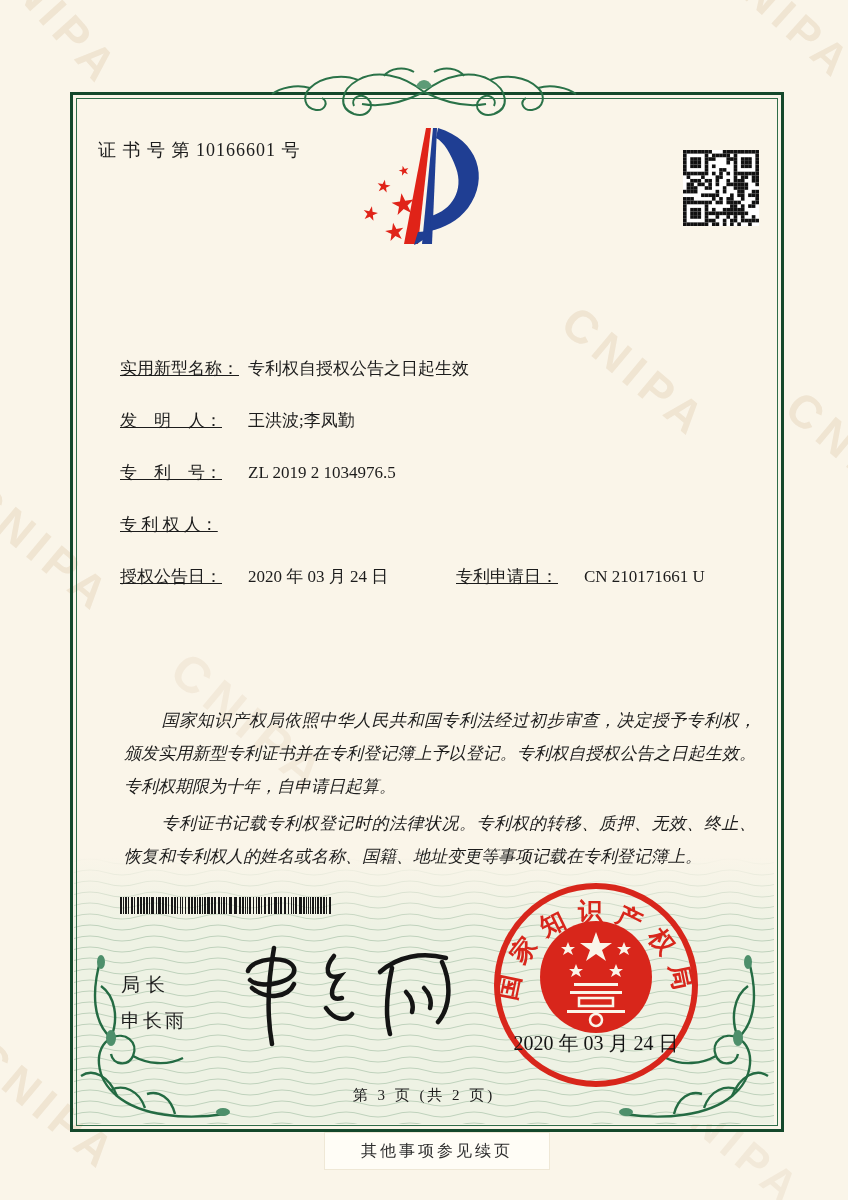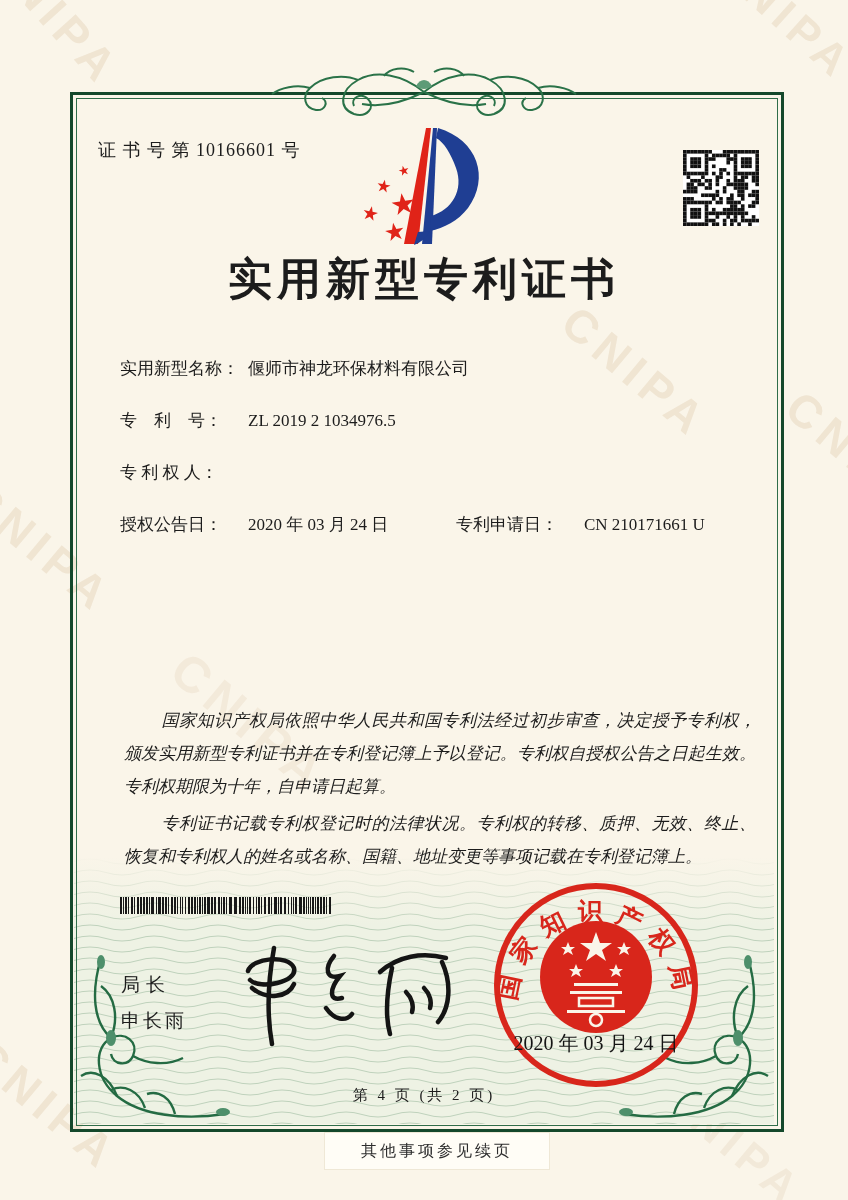--- a/index.html
+++ b/index.html
@@ -16,21 +16,21 @@
   .wave-fade{position:absolute;left:74px;top:856px;width:700px;height:70px;
              background:linear-gradient(#faf5e9,rgba(250,245,233,0));}
   .cert-no{position:absolute;left:98px;top:138px;font-size:18px;letter-spacing:1px;}
   .logo{position:absolute;left:340px;top:116px;width:170px;height:142px;}
   .logo .star{position:absolute;color:#e02318;line-height:1;}
   .qr{position:absolute;left:683px;top:150px;width:76px;height:76px;}
   .title{position:absolute;left:0;right:0;top:250px;text-align:center;font-size:44px;font-weight:bold;
          letter-spacing:5px;}
   .fields{position:absolute;left:120px;top:356px;width:640px;}
   .frow{display:flex;font-size:17px;line-height:26px;margin-bottom:26px;}
-  .frow .lab{display:inline-block;width:128px;flex:0 0 128px;}
+  .frow .lab{display:inline-block;width:128px;flex:0 0 128px;text-decoration:underline;}
   .frow .val{flex:1;}
   .frow .val-fixed{display:inline-block;width:208px;flex:0 0 208px;}
   .paras{position:absolute;left:120px;top:700px;width:640px;font-size:17px;line-height:33px;
          text-align:justify;}
   .paras p{margin:4px;text-indent:2.2em;font-style:italic;}
   .barcode{position:absolute;left:120px;top:897px;width:220px;height:17px;font-size:0;}
   .barcode span{display:inline-block;height:100%;background:#181818;vertical-align:top;}
   .signer-title{position:absolute;left:121px;top:972px;font-size:19px;letter-spacing:6px;}
   .signer-name{position:absolute;left:121px;top:1008px;font-size:19px;letter-spacing:3px;}
   .signature{position:absolute;left:222px;top:926px;width:240px;height:128px;}
@@ -387,26 +387,29 @@
           <rect x="21.6" y="72.0" width="3.6" height="3.6"></rect>
           <rect x="28.8" y="72.0" width="3.6" height="3.6"></rect>
           <rect x="32.4" y="72.0" width="3.6" height="3.6"></rect>
           <rect x="39.6" y="72.0" width="3.6" height="3.6"></rect>
           <rect x="46.8" y="72.0" width="3.6" height="3.6"></rect>
           <rect x="54.0" y="72.0" width="3.6" height="3.6"></rect>
           <rect x="64.8" y="72.0" width="3.6" height="3.6"></rect>
         </g>
       </svg></div>
 
-  <div class="title">实用新型专利证书</div>
 
   <div class="fields">
     <div class="frow">
       <span class="lab">实用新型名称：</span>
-      <span class="val">偃师市神龙环保材料有限公司</span>
+      <span class="val">专利权自授权公告之日起生效</span>
+    </div>
+    <div class="frow">
+      <span class="lab">发　明　人：</span>
+      <span class="val">王洪波;李凤勤</span>
     </div>
     <div class="frow">
       <span class="lab">专　利　号：</span>
       <span class="val">ZL 2019 2 1034976.5</span>
     </div>
     <div class="frow">
       <span class="lab">专 利 权 人：</span>
     </div>
     <div class="frow">
       <span class="lab">授权公告日：</span>
@@ -460,18 +463,18 @@
         <rect x="83" y="103" width="44" height="3"></rect>
         <rect x="79" y="111" width="52" height="3"></rect>
         <rect x="88" y="118" width="34" height="8" fill="none" stroke="#faf5e9" stroke-width="2.5"></rect>
         <rect x="76" y="130" width="58" height="3"></rect>
         <circle cx="105" cy="140" r="6" fill="none" stroke="#faf5e9" stroke-width="2.5"></circle>
       </g>
     </g>
   </svg>
   <div class="seal-date">2020 年 03 月 24 日</div>
 
-  <div class="page-info">第 4 页 (共 2 页)</div>
+  <div class="page-info">第 3 页 (共 2 页)</div>
   <div class="note-box">
     <span>其他事项参见续页</span>
   </div>
 
 </div>
 
 </body></html>

